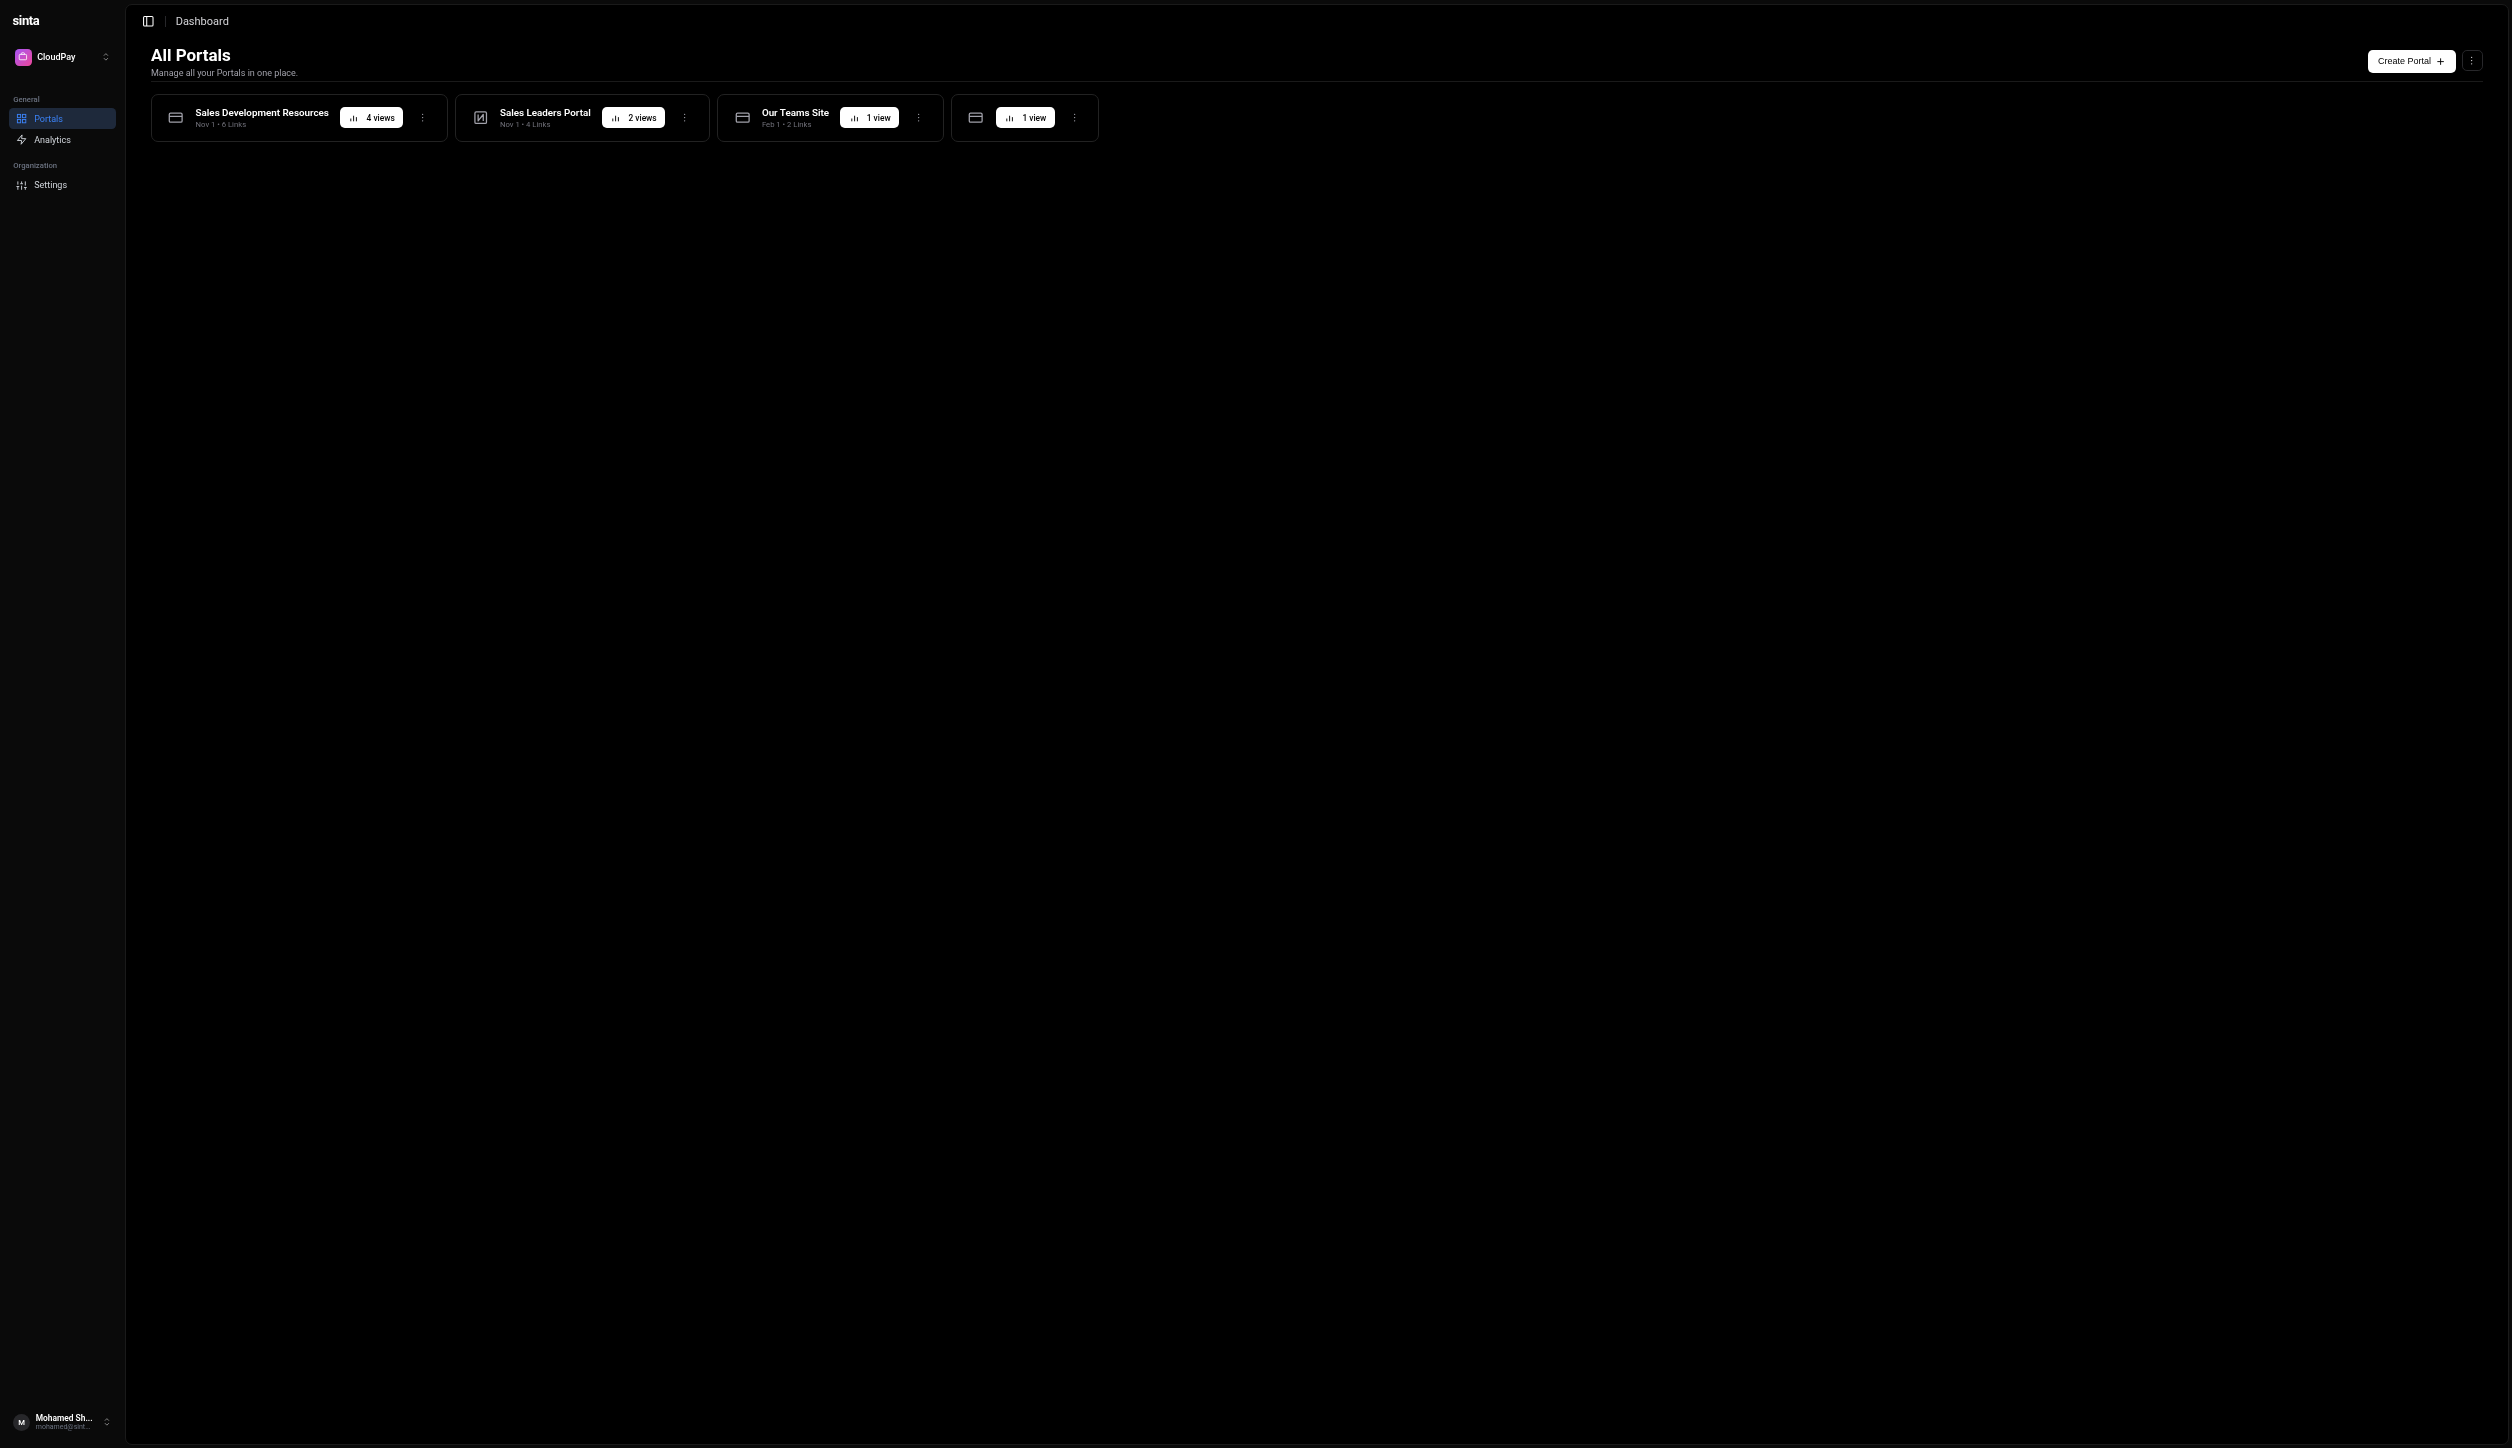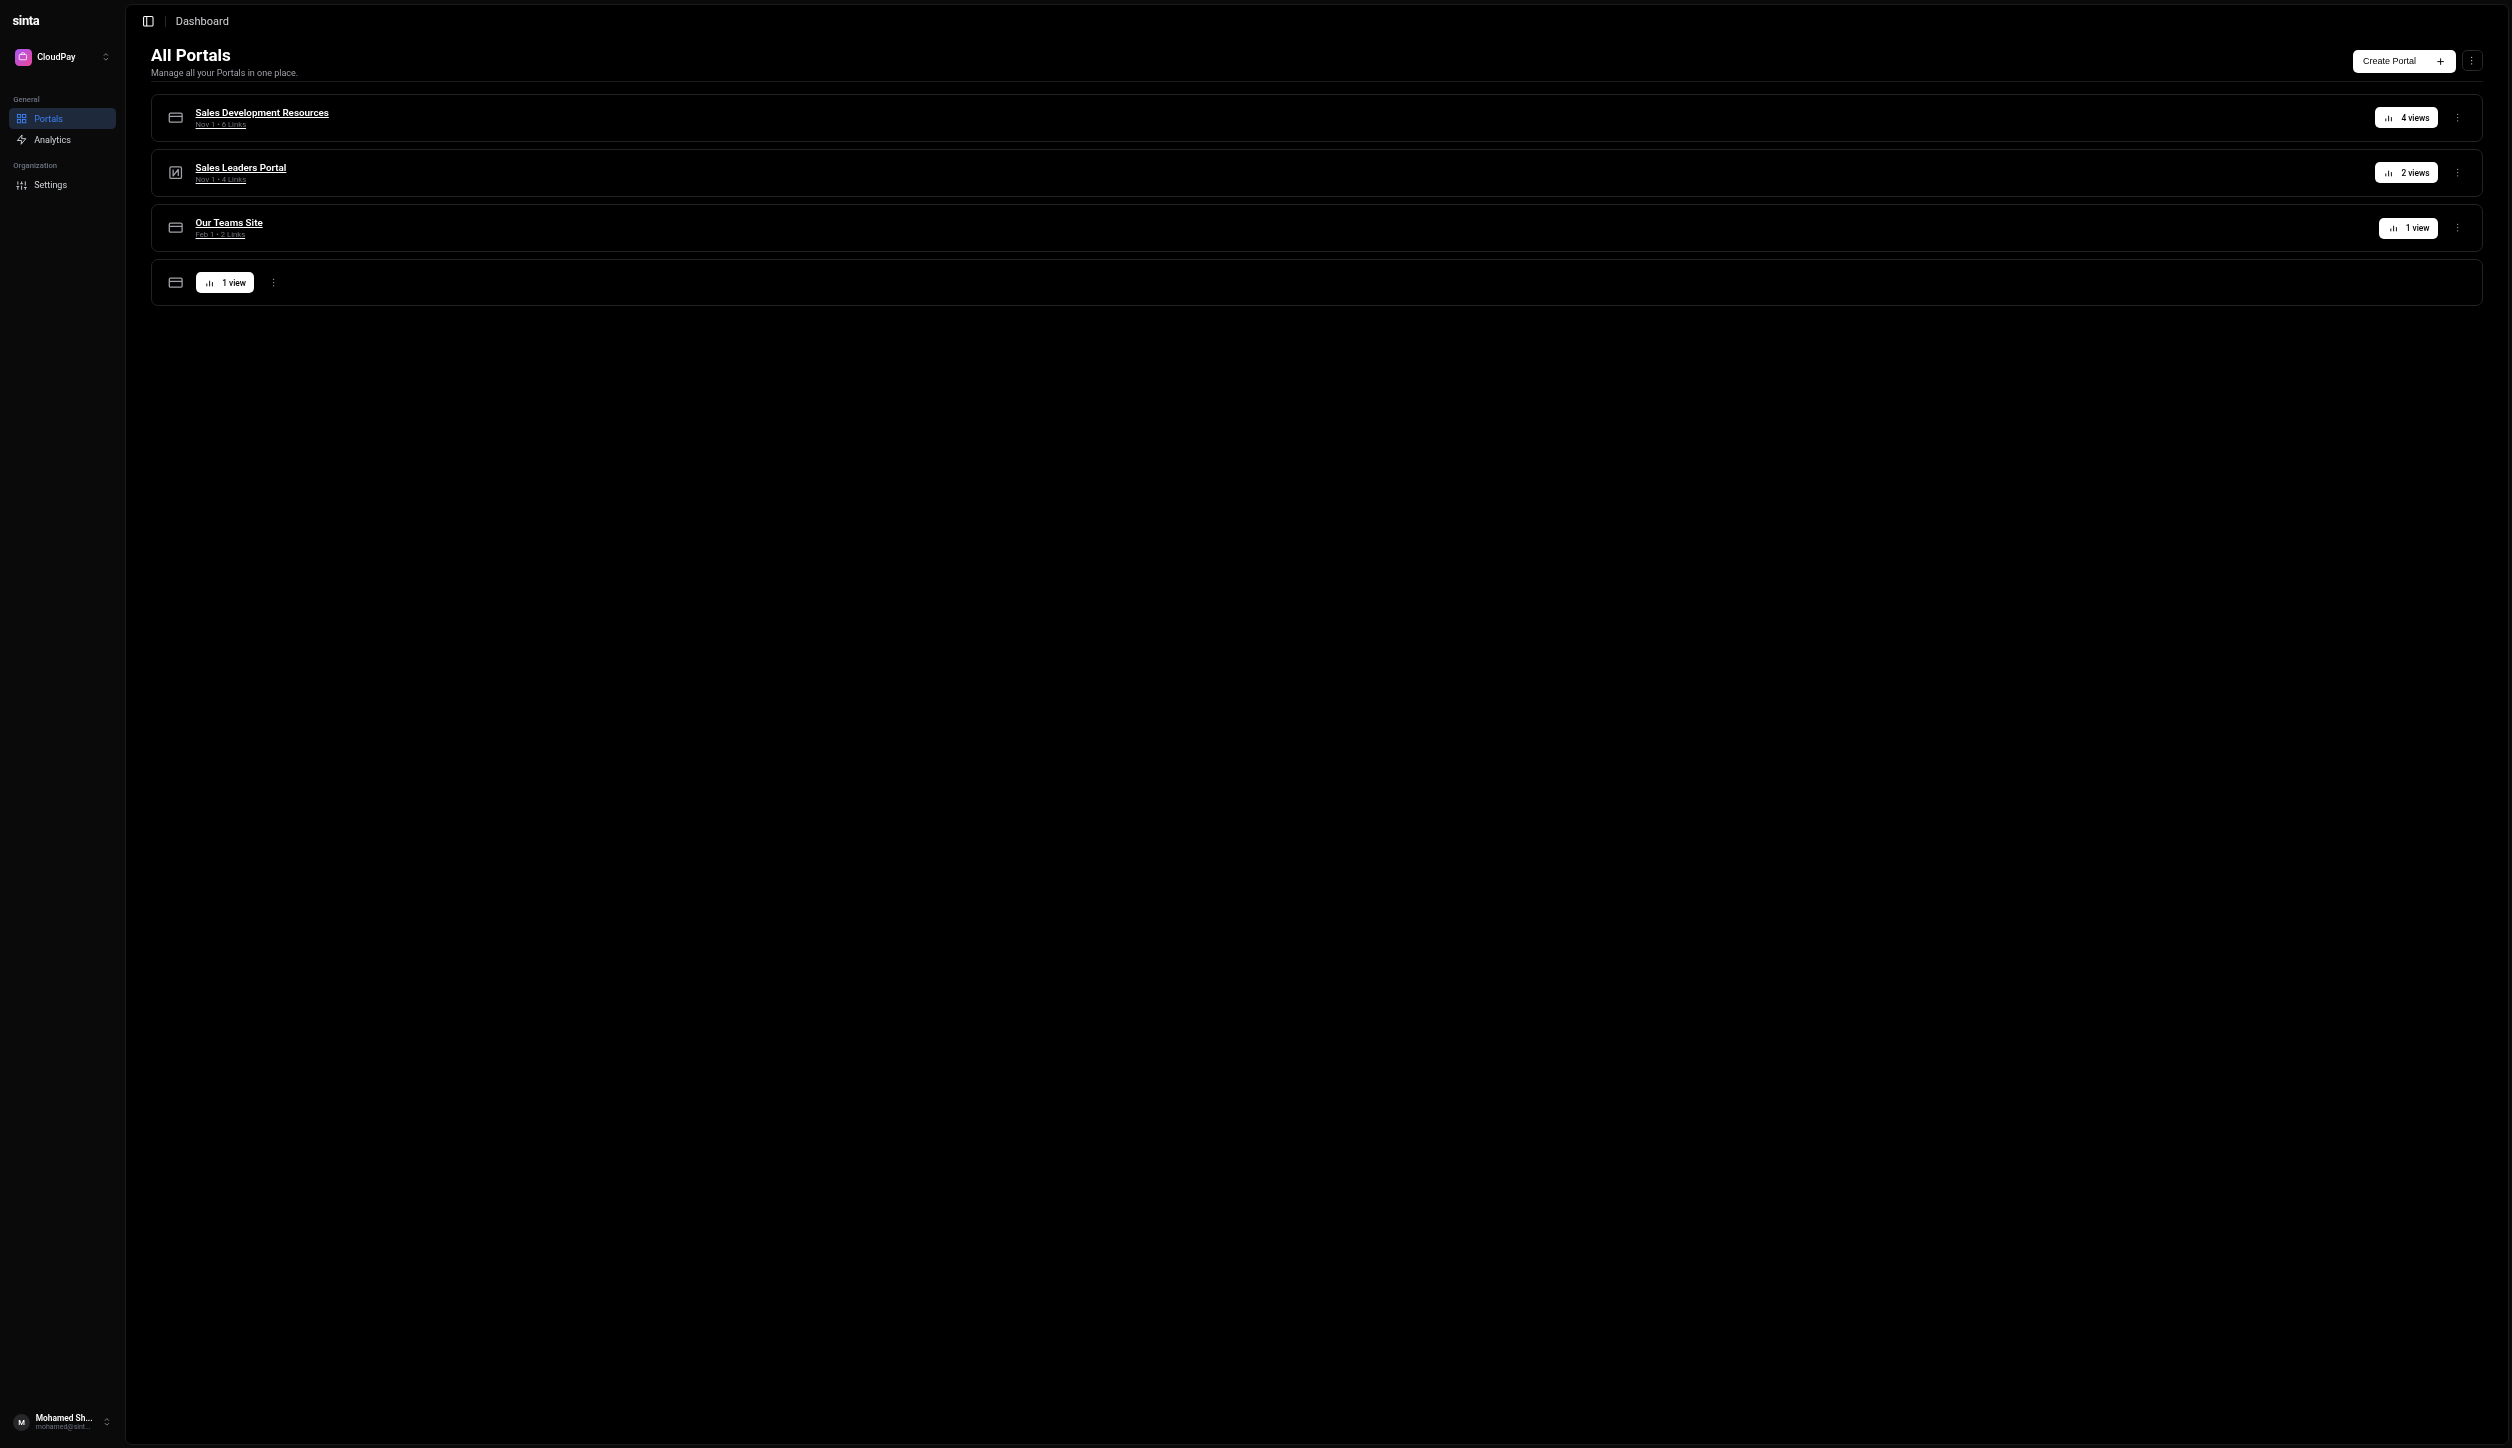--- a/index.html
+++ b/index.html
@@ -204,21 +204,21 @@
     .btn-primary {
       background: #ffffff;
       color: #000000;
       border: none;
       border-radius: 4.9px;
       padding: 5.6px 9.8px;
       font-size: 9px;
       font-weight: 500;
       display: flex;
       align-items: center;
-      gap: 19px;
+      gap: 4px;
       cursor: pointer;
     }
     .btn-icon {
       width: 21px;
       height: 21px;
       background: transparent;
       border: 0.7px solid #27272a;
       border-radius: 4.9px;
       display: flex;
       align-items: center;
@@ -228,23 +228,22 @@
     }
     
     .divider {
       height: 0.7px;
       background: #1a1a1a;
       margin-bottom: 12.6px;
     }
     
     .portal-list {
       display: flex;
-      flex-direction: column;
+      flex-direction: row;
       gap: 7.7px;
-      text-decoration: underline;
     }
     .portal-card {
       border: 0.7px solid #222;
       border-radius: 7px;
       padding: 12px 15.4px;
       display: flex;
       align-items: center;
       gap: 11.2px;
       cursor: pointer;
     }

